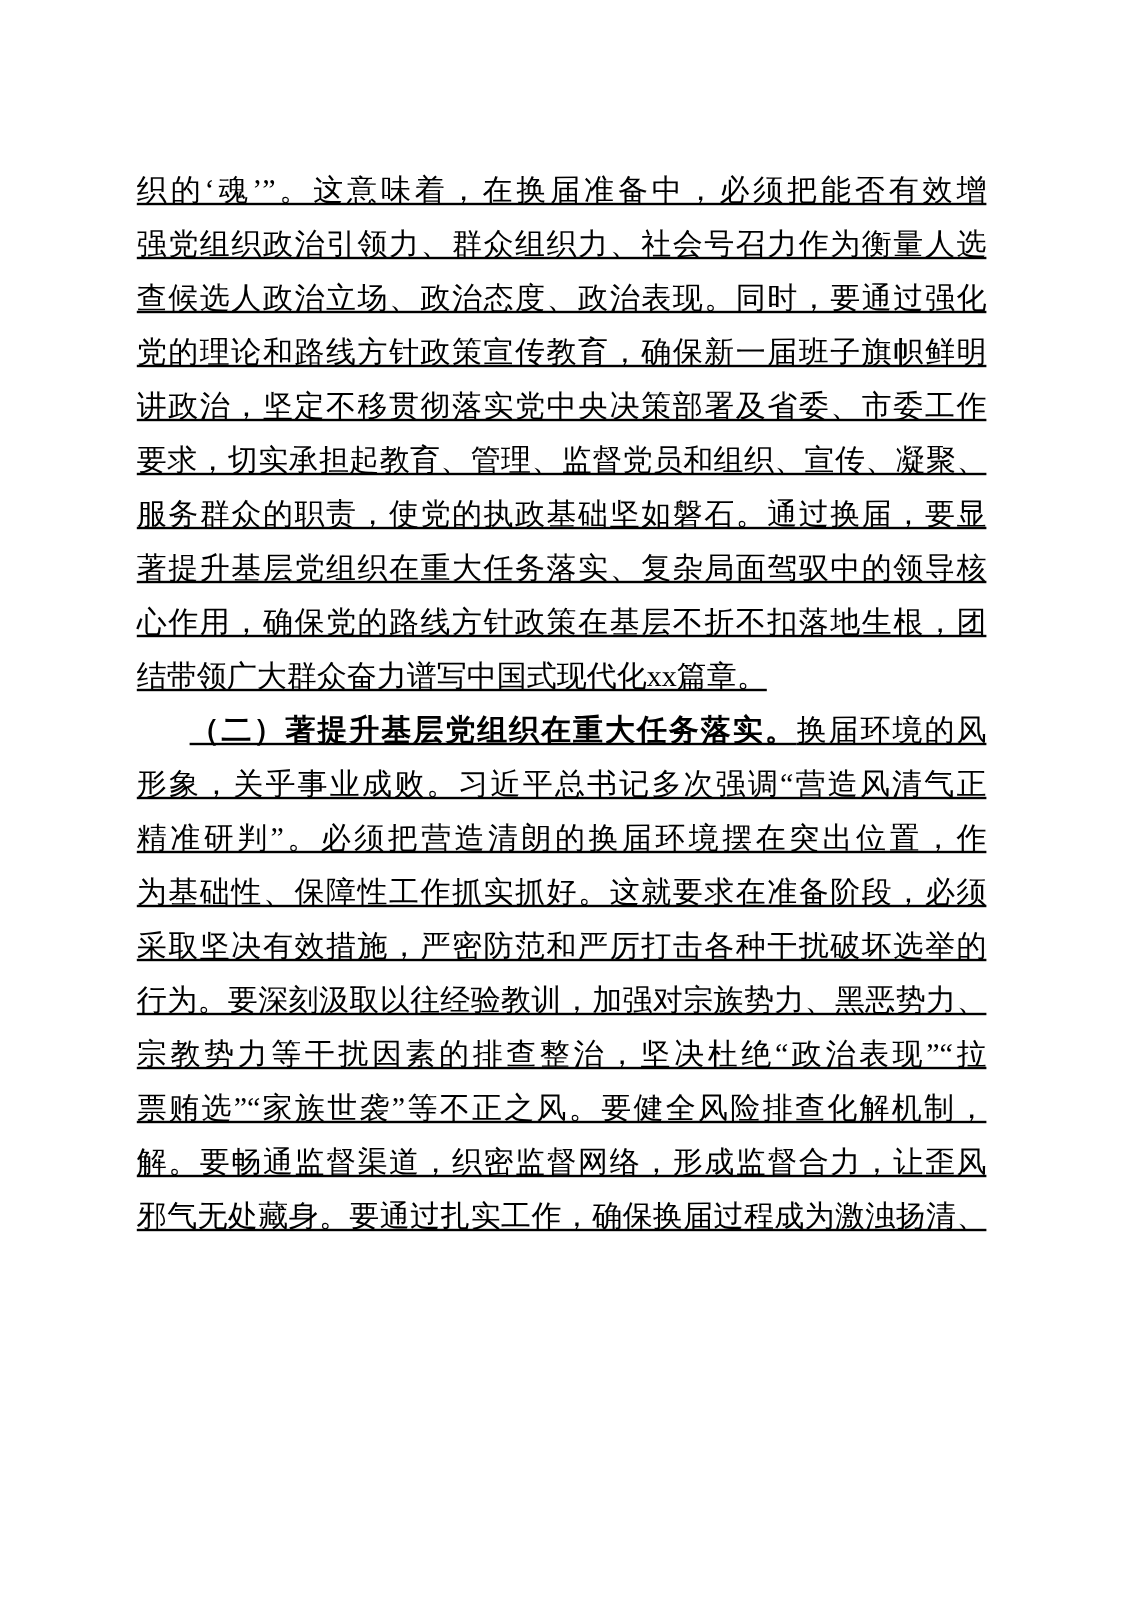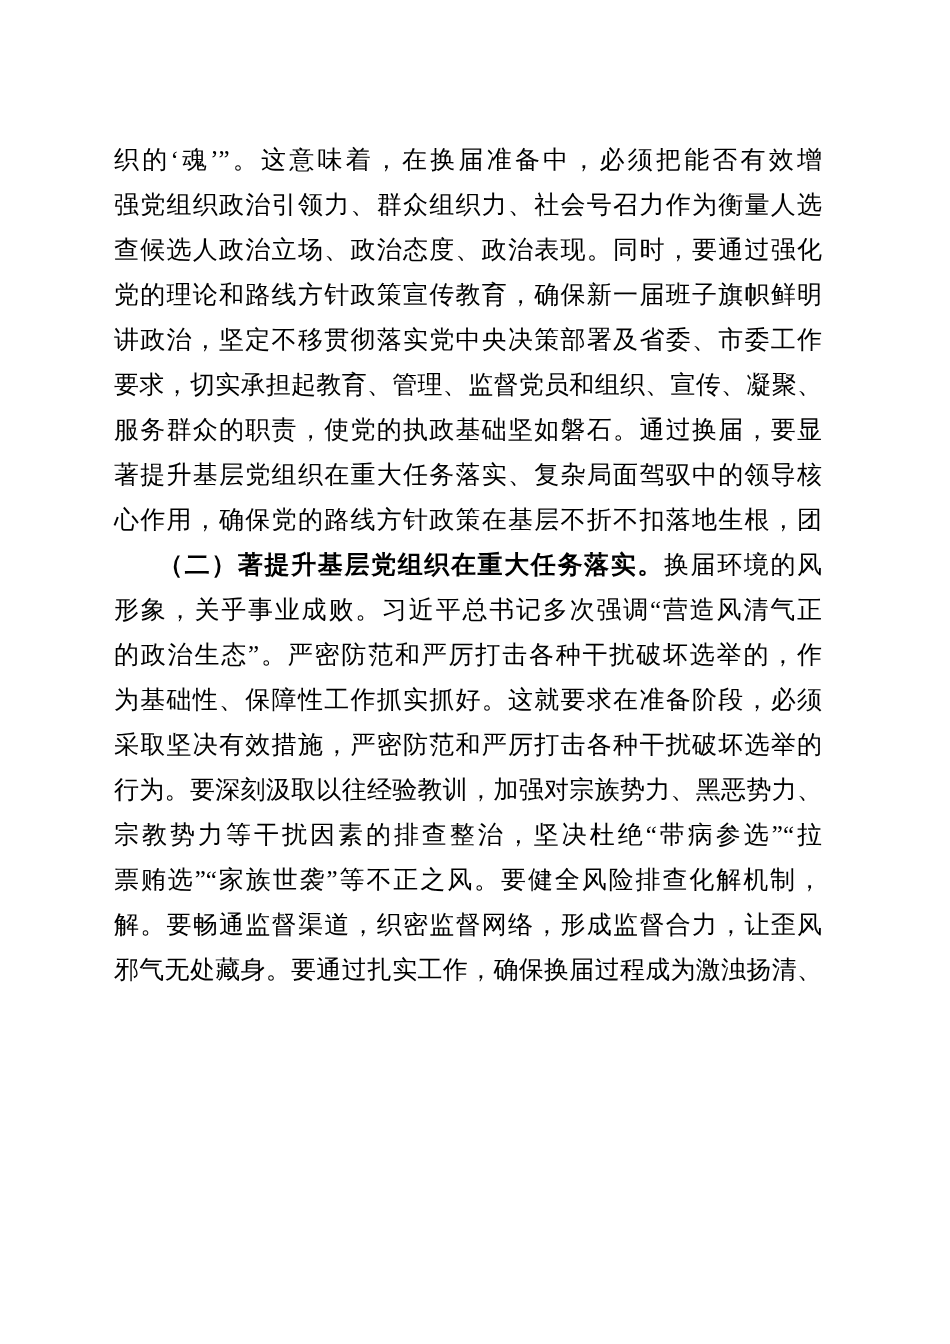--- a/index.html
+++ b/index.html
@@ -29,20 +29,21 @@
     margin: 0;
     padding: 0;
   }
   .line {
     height: 45px;
     text-align: justify;
     text-align-last: justify;
     text-justify: inter-character;
     white-space: nowrap;
     overflow: visible;
+    text-decoration: underline;
   }
   .line.last {
     text-align-last: left;
   }
   .line.first-indent {
     text-indent: 44px;
   }
   .lead-bold {
     font-weight: bold;
   }
@@ -58,33 +59,34 @@
           <div class="line">织的‘魂’”。这意味着，在换届准备中，必须把能否有效增</div>
           <div class="line">强党组织政治引领力、群众组织力、社会号召力作为衡量人选</div>
           <div class="line">查候选人政治立场、政治态度、政治表现。同时，要通过强化</div>
           <div class="line">党的理论和路线方针政策宣传教育，确保新一届班子旗帜鲜明</div>
           <div class="line">讲政治，坚定不移贯彻落实党中央决策部署及省委、市委工作</div>
           <div class="line">要求，切实承担起教育、管理、监督党员和组织、宣传、凝聚、</div>
           <div class="line">服务群众的职责，使党的执政基础坚如磐石。通过换届，要显</div>
           <div class="line">著提升基层党组织在重大任务落实、复杂局面驾驭中的领导核</div>
           <div class="line">心作用，确保党的路线方针政策在基层不折不扣落地生根，团</div>
         </div>
+      <div class="line last">结带领广大群众奋力谱写中国式现代化xx篇章。</div>
     </div>
 
     <div class="para">
       <div class="line first-indent">
         <span class="lead-bold">（二）著提升基层党组织在重大任务落实。</span><span>换届环境的风</span>
       </div>
       <div>
           <div class="line">形象，关乎事业成败。习近平总书记多次强调“营造风清气正</div>
-          <div class="line">的政治生态”。严密防范和严厉打击各种干扰破坏选举的，作</div>
+          <div class="line">精准研判”。必须把营造清朗的换届环境摆在突出位置，作</div>
           <div class="line">为基础性、保障性工作抓实抓好。这就要求在准备阶段，必须</div>
           <div class="line">采取坚决有效措施，严密防范和严厉打击各种干扰破坏选举的</div>
           <div class="line">行为。要深刻汲取以往经验教训，加强对宗族势力、黑恶势力、</div>
-          <div class="line">宗教势力等干扰因素的排查整治，坚决杜绝“带病参选”“拉</div>
+          <div class="line">宗教势力等干扰因素的排查整治，坚决杜绝“政治表现”“拉</div>
           <div class="line">票贿选”“家族世袭”等不正之风。要健全风险排查化解机制，</div>
           <div class="line">解。要畅通监督渠道，织密监督网络，形成监督合力，让歪风</div>
           <div class="line">邪气无处藏身。要通过扎实工作，确保换届过程成为激浊扬清、</div>
         </div>
     </div>
 
   </div>
 </div>
 
 </body></html>

